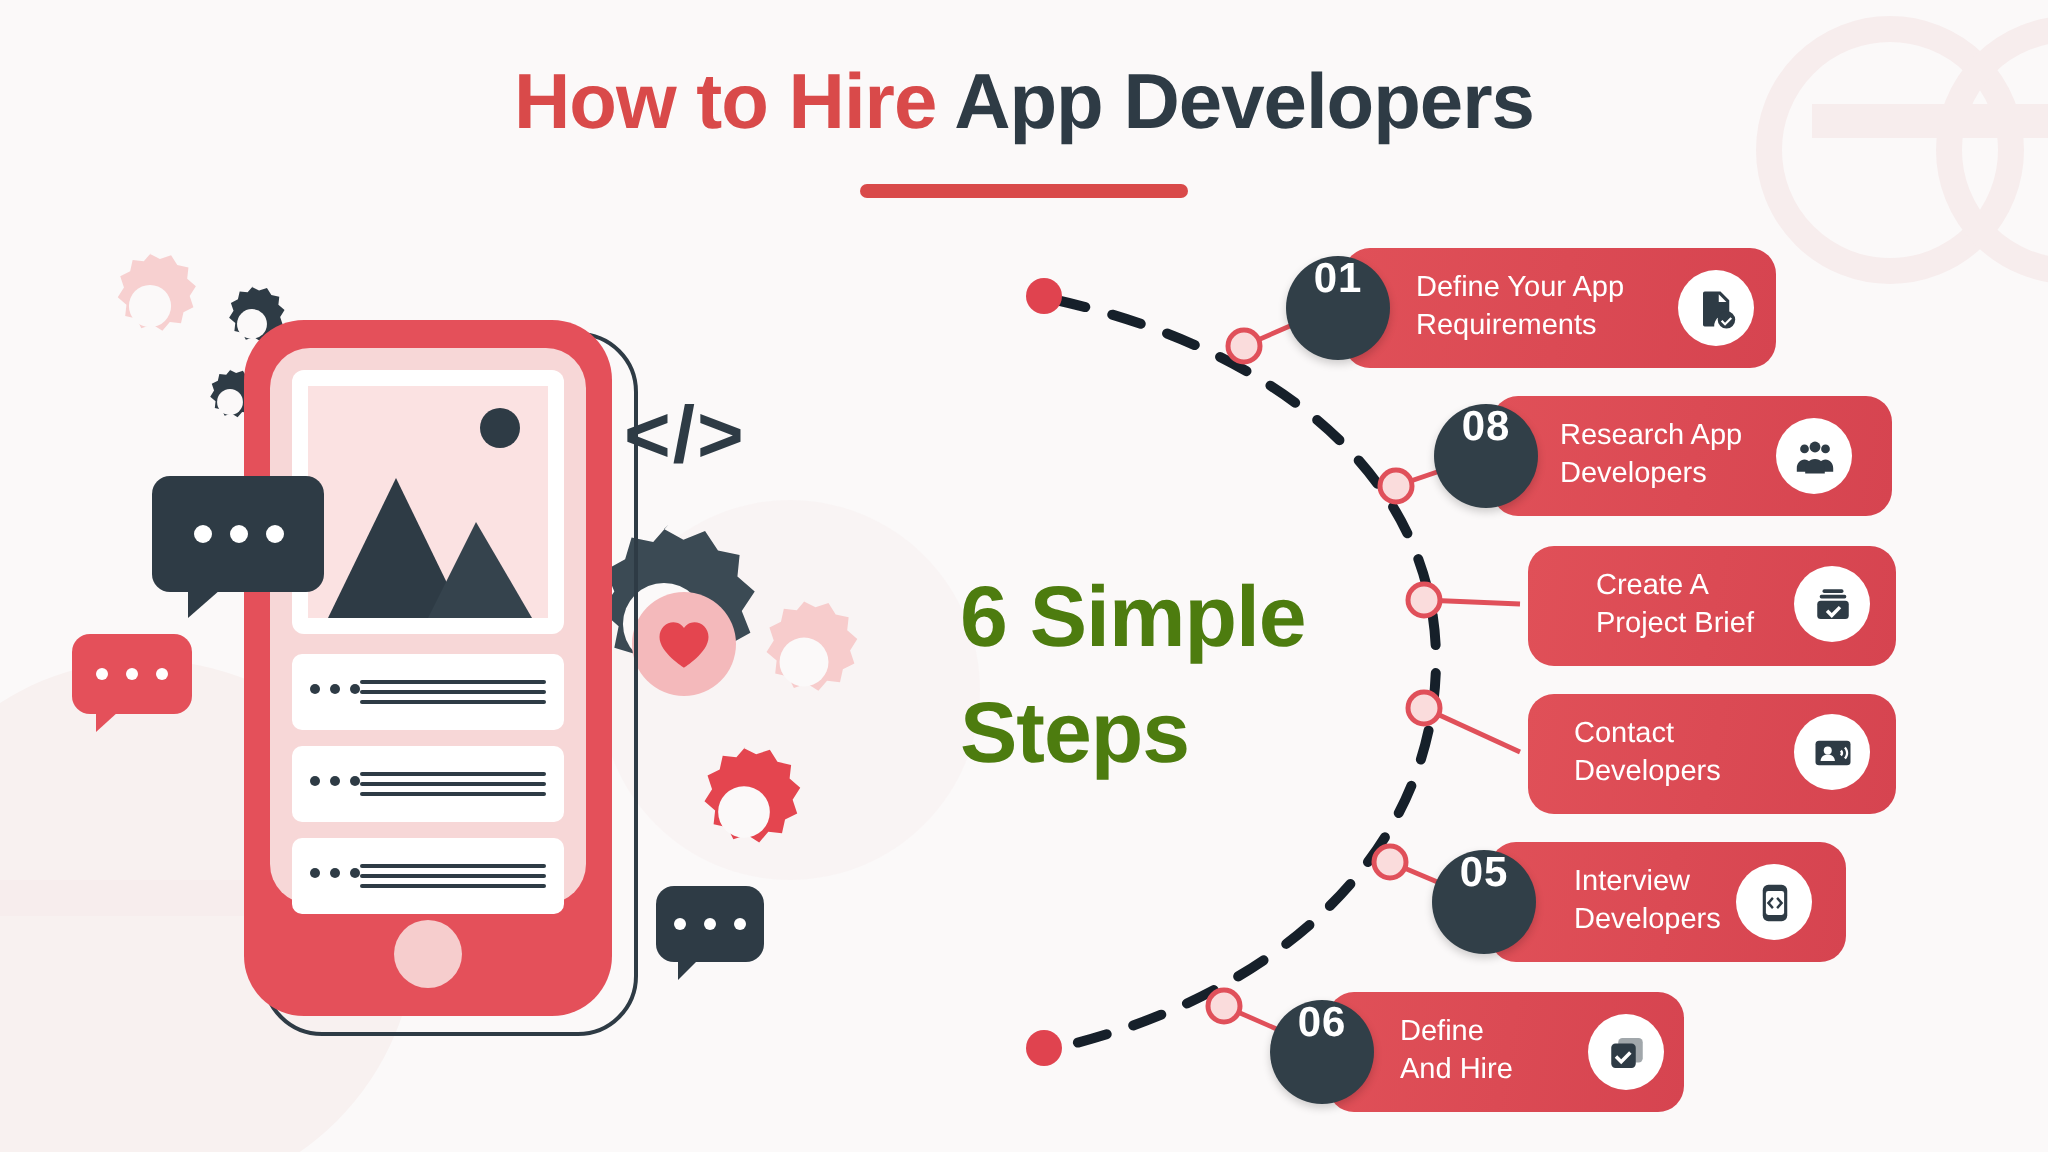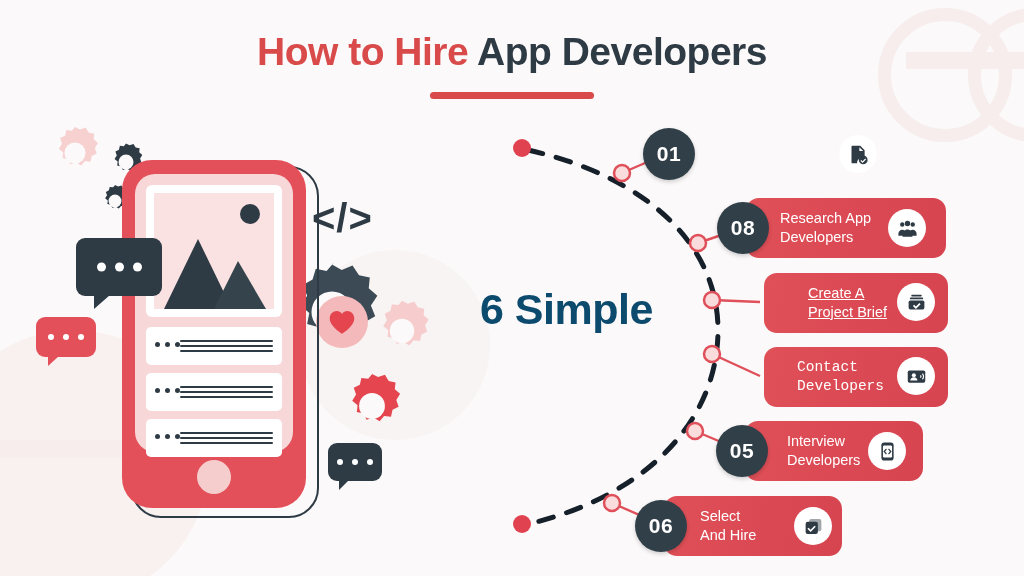--- a/index.html
+++ b/index.html
@@ -29,21 +29,21 @@
   .title .t-red{color:#d94a4a;}
   .title .t-dark{color:#2e3b45;}
   .title-rule{
     position:absolute;left:50%;transform:translateX(-50%);
     top:92px;width:164px;height:7px;border-radius:4px;background:#d94a4a;
   }
 
   
   .headline{
     position:absolute;left:480px;top:280px;width:230px;
-    color:#0c4a6e;font-size:43px;font-weight:bold;line-height:1.35;
+    color:#4d7c0f;font-size:43px;font-weight:bold;line-height:1.35;
     letter-spacing:-.5px;
   }
 
   
   .phone-shadow{
     position:absolute;left:131px;top:166px;width:184px;height:348px;
     border-radius:30px;border:2px solid #2e3b45;background:transparent;
   }
   .phone{
     position:absolute;left:122px;top:160px;width:184px;height:348px;
@@ -108,21 +108,21 @@
     background:linear-gradient(100deg,#e05058 0%,#d64450 100%);
     display:flex;align-items:center;
   }
   .step-label{
     color:#fff;font-size:14.5px;line-height:1.33;font-weight:400;
     white-space:pre-line;
   }
   .step-num{
     position:absolute;width:52px;height:52px;border-radius:50%;
     background:#313f48;color:#fff;
-    display:flex;align-items:center;justify-content:center;
+    display:flex;align-items:flex-start;justify-content:center;
     font-size:21px;font-weight:bold;letter-spacing:.5px;
     box-shadow:0 2px 4px rgba(0,0,0,.18);
   }
   .step-icon{
     position:absolute;width:38px;height:38px;border-radius:50%;background:#fff;
     display:flex;align-items:center;justify-content:center;
   }
   .step-icon svg{display:block;}
 </style>
 </head>
@@ -138,20 +138,21 @@
   <div class="wm-blob" style="left:300px;top:250px;width:190px;height:190px;opacity:.55;"></div>
 
   <div class="title">
     <span class="t-red">How to Hire</span>
     <span class="t-dark">App Developers</span>
   </div>
   <div class="title-rule"></div>
 
   <div class="headline">
     <div>6 Simple</div>
+    <div>Steps</div>
   </div>
 
   <svg class="gear" style="left:44px;top:122px;" width="62" height="62" viewBox="0 0 100 100">
     <path fill="#f7d0d0" d="M50 8l8 4 9-3 5 8 9 2-1 9 7 6-5 8 3 9-8 4-2 9-9-1-6 7-8-5-9 3-4-8-9-2 1-9-7-6 5-8-3-9 8-4 2-9 9 1 6-7z"></path>
     <circle cx="50" cy="50" r="17" fill="#fbf9f9"></circle>
   </svg>
   <svg class="gear" style="left:104px;top:140px;" width="44" height="44" viewBox="0 0 100 100">
     <path fill="#2e3b45" d="M50 8l8 4 9-3 5 8 9 2-1 9 7 6-5 8 3 9-8 4-2 9-9-1-6 7-8-5-9 3-4-8-9-2 1-9-7-6 5-8-3-9 8-4 2-9 9 1 6-7z"></path>
     <circle cx="50" cy="50" r="17" fill="#fbf9f9"></circle>
   </svg>
@@ -266,20 +267,24 @@
     <circle cx="522" cy="148" r="9" fill="#e0434f"></circle>
     <circle cx="522" cy="524" r="9" fill="#e0434f"></circle>
     <circle cx="622" cy="173" r="8" fill="#fadcdc" stroke="#e0505a" stroke-width="2.5"></circle>
     <circle cx="698" cy="243" r="8" fill="#fadcdc" stroke="#e0505a" stroke-width="2.5"></circle>
     <circle cx="712" cy="300" r="8" fill="#fadcdc" stroke="#e0505a" stroke-width="2.5"></circle>
     <circle cx="712" cy="354" r="8" fill="#fadcdc" stroke="#e0505a" stroke-width="2.5"></circle>
     <circle cx="695" cy="431" r="8" fill="#fadcdc" stroke="#e0505a" stroke-width="2.5"></circle>
     <circle cx="612" cy="503" r="8" fill="#fadcdc" stroke="#e0505a" stroke-width="2.5"></circle>
   </svg>
 
+  <div class="step-pill" style="left:672px;top:124px;width:216px;">
+    <div class="step-label" style="margin-left:36px;">Define Your App
+Requirements</div>
+  </div>
   <div class="step-icon" style="left:839px;top:135px;">
     <svg viewBox="0 0 24 24" width="21" height="21">
       <path fill="#2e3b45" d="M5 2h9l5 5v9.2a6 6 0 0 0-8.6 5.8H5a1 1 0 0 1-1-1V3a1 1 0 0 1 1-1zm8 1.6V8h4.4L13 3.6zM7 9h6v1.6H7V9zm0 3.4h8V14H7v-1.6zm0 3.4h5v1.6H7v-1.6z"></path>
       <circle cx="17.4" cy="18.2" r="5" fill="#2e3b45"></circle>
       <path fill="#fff" d="M15.1 18.3l1.5 1.5 3.1-3.1.9.9-4 4-2.4-2.4z"></path>
     </svg>
   </div>
   <div class="step-num" style="left:643px;top:128px;">
     <span>01</span>
   </div>
@@ -295,34 +300,34 @@
       <circle cx="12" cy="6.3" r="3.1" fill="#2e3b45"></circle>
       <path fill="#2e3b45" d="M1.6 18.4c0-3 2-5 4.4-5s4.4 2 4.4 5v2H1.6v-2zM13.6 18.4c0-3 2-5 4.4-5s4.4 2 4.4 5v2h-8.8v-2z"></path>
       <path fill="#2e3b45" d="M6.4 19.2c0-3.5 2.5-6 5.6-6s5.6 2.5 5.6 6v2.2H6.4v-2.2z"></path>
     </svg>
   </div>
   <div class="step-num" style="left:717px;top:202px;">
     <span>08</span>
   </div>
 
   <div class="step-pill" style="left:764px;top:273px;width:184px;">
-    <div class="step-label" style="margin-left:44px;text-decoration:underline;">Create A
+    <div class="step-label" style="margin-left:34px;">Create A
 Project Brief</div>
   </div>
   <div class="step-icon" style="left:897px;top:283px;">
     <svg viewBox="0 0 24 24" width="21" height="21">
       <rect x="6" y="3" width="12" height="2.1" rx="1" fill="#2e3b45"></rect>
       <rect x="4.4" y="6.2" width="15.2" height="2.1" rx="1" fill="#2e3b45"></rect>
       <rect x="3" y="9.6" width="18" height="10.4" rx="2" fill="#2e3b45"></rect>
       <path fill="#fff" d="M9.3 14.6l2 2 4-4.1 1.4 1.4-5.4 5.5-3.4-3.4z"></path>
     </svg>
   </div>
 
   <div class="step-pill" style="left:764px;top:347px;width:184px;">
-    <div class="step-label" style="margin-left:33px;font-family:Liberation Mono, monospace;">Contact
+    <div class="step-label" style="margin-left:23px;">Contact
 Developers</div>
   </div>
   <div class="step-icon" style="left:897px;top:357px;">
     <svg viewBox="0 0 24 24" width="21" height="21">
       <rect x="2" y="5" width="20" height="14" rx="2" fill="#2e3b45"></rect>
       <circle cx="9" cy="10.6" r="2.3" fill="#fff"></circle>
       <path fill="#fff" d="M4.9 16.6c0-2.3 1.8-3.8 4.1-3.8s4.1 1.5 4.1 3.8H4.9z"></path>
       <path fill="#fff" d="M19.3 8.4c.9 1 1.4 2.3 1.4 3.6s-.5 2.6-1.4 3.6l-1-.9c.7-.8 1.1-1.7 1.1-2.7s-.4-1.9-1.1-2.7l1-.9zm-2.3 1.8c.5.5.8 1.1.8 1.8s-.3 1.3-.8 1.8l-1-.9c.3-.3.4-.6.4-.9s-.1-.6-.4-.9l1-.9z"></path>
     </svg>
   </div>
@@ -336,21 +341,21 @@
       <rect x="5" y="1.6" width="14" height="20.8" rx="3.2" fill="#2e3b45"></rect>
       <rect x="6.8" y="5.2" width="10.4" height="13.6" rx="1.4" fill="#fff"></rect>
       <path fill="#2e3b45" d="M10.3 8.6l1 1-2.1 2.4 2.1 2.4-1 1-3-3.4 3-3.4zm3.4 0l3 3.4-3 3.4-1-1 2.1-2.4-2.1-2.4 1-1z"></path>
     </svg>
   </div>
   <div class="step-num" style="left:716px;top:425px;">
     <span>05</span>
   </div>
 
   <div class="step-pill" style="left:664px;top:496px;width:178px;">
-    <div class="step-label" style="margin-left:36px;">Select
+    <div class="step-label" style="margin-left:36px;">Define
 And Hire</div>
   </div>
   <div class="step-icon" style="left:794px;top:507px;">
     <svg viewBox="0 0 24 24" width="21" height="21">
       <rect x="7" y="3.4" width="14" height="14" rx="2.4" fill="#2e3b45" opacity=".45"></rect>
       <rect x="3" y="6.6" width="14" height="14" rx="2.4" fill="#2e3b45"></rect>
       <path fill="#fff" d="M6.4 13.3l2.3 2.3 4.5-4.6 1.4 1.4-5.9 6-3.7-3.7z"></path>
     </svg>
   </div>
   <div class="step-num" style="left:635px;top:500px;">

